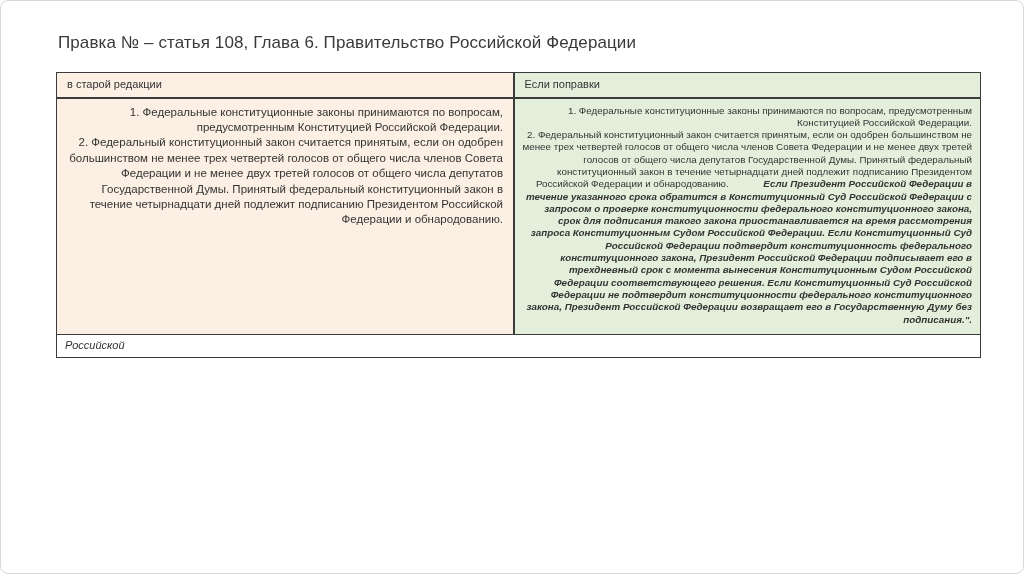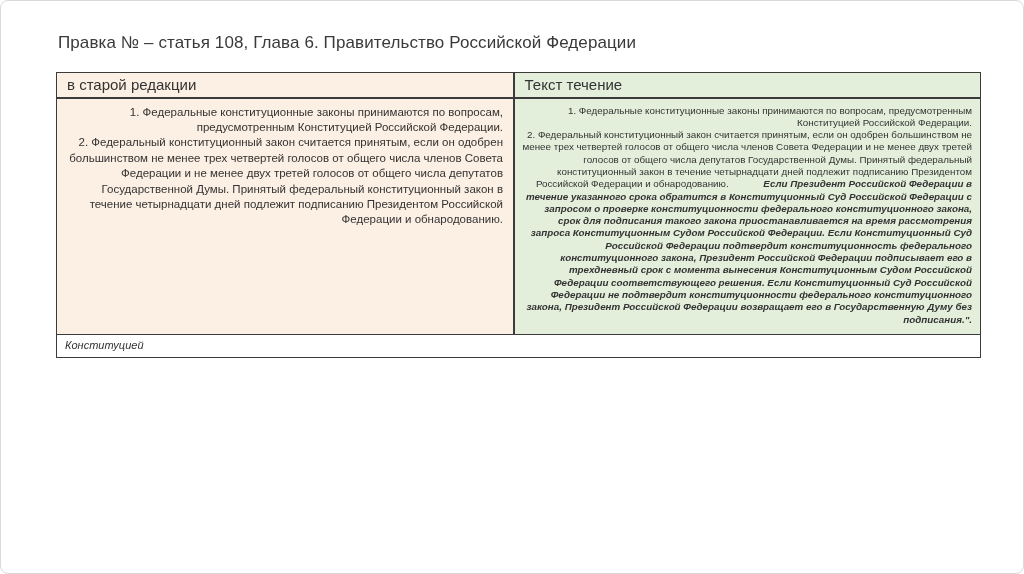--- a/index.html
+++ b/index.html
@@ -43,21 +43,21 @@
   .cell {
     box-sizing: border-box;
     color: #333333;
   }
   .cell.peach { background: #fcefe3; }
   .cell.green { background: #e3efdb; }
   .cell.white { background: #ffffff; }
   .head-cell {
     height: 24px;
     padding: 5px 10px 0 10px;
-    font-size: 15px;
+    font-size: 11px;
     line-height: 13px;
   }
   .body-cell {
     min-height: 193px;
     padding: 6px 10px 8px 10px;
     white-space: pre-line;
     text-align: right;
   }
   .body-cell.old {
     font-size: 11.5px;
@@ -86,24 +86,24 @@
 <body>
 
 <div class="page">
 
   <div class="page-title">Правка № – статья 108, Глава 6. Правительство Российской Федерации</div>
 
   <div class="cmp-table">
 
     <div class="cell peach head-cell">в старой редакции</div>
 
-    <div class="cell green head-cell">Текст течение</div>
+    <div class="cell green head-cell">Если поправки</div>
 
     <div class="cell peach body-cell old"><span>1. Федеральные конституционные законы принимаются по вопросам, предусмотренным Конституцией Российской Федерации.
 2. Федеральный конституционный закон считается принятым, если он одобрен большинством не менее трех четвертей голосов от общего числа членов Совета Федерации и не менее двух третей голосов от общего числа депутатов Государственной Думы. Принятый федеральный конституционный закон в течение четырнадцати дней подлежит подписанию Президентом Российской Федерации и обнародованию.</span></div>
 
     <div class="cell green body-cell new"><span>1. Федеральные конституционные законы принимаются по вопросам, предусмотренным Конституцией Российской Федерации.
 2. Федеральный конституционный закон считается принятым, если он одобрен большинством не менее трех четвертей голосов от общего числа членов Совета Федерации и не менее двух третей голосов от общего числа депутатов Государственной Думы. Принятый федеральный конституционный закон в течение четырнадцати дней подлежит подписанию Президентом Российской Федерации и обнародованию. </span><span class="emphasis">Если Президент Российской Федерации в течение указанного срока обратится в Конституционный Суд Российской Федерации с запросом о проверке конституционности федерального конституционного закона, срок для подписания такого закона приостанавливается на время рассмотрения запроса Конституционным Судом Российской Федерации. Если Конституционный Суд Российской Федерации подтвердит конституционность федерального конституционного закона, Президент Российской Федерации подписывает его в трехдневный срок с момента вынесения Конституционным Судом Российской Федерации соответствующего решения. Если Конституционный Суд Российской Федерации не подтвердит конституционности федерального конституционного закона, Президент Российской Федерации возвращает его в Государственную Думу без подписания.".</span></div>
 
-    <div class="cell white comment-cell">Конституцией</div>
+    <div class="cell white comment-cell">Российской</div>
 
   </div>
 </div>
 
 </body></html>

